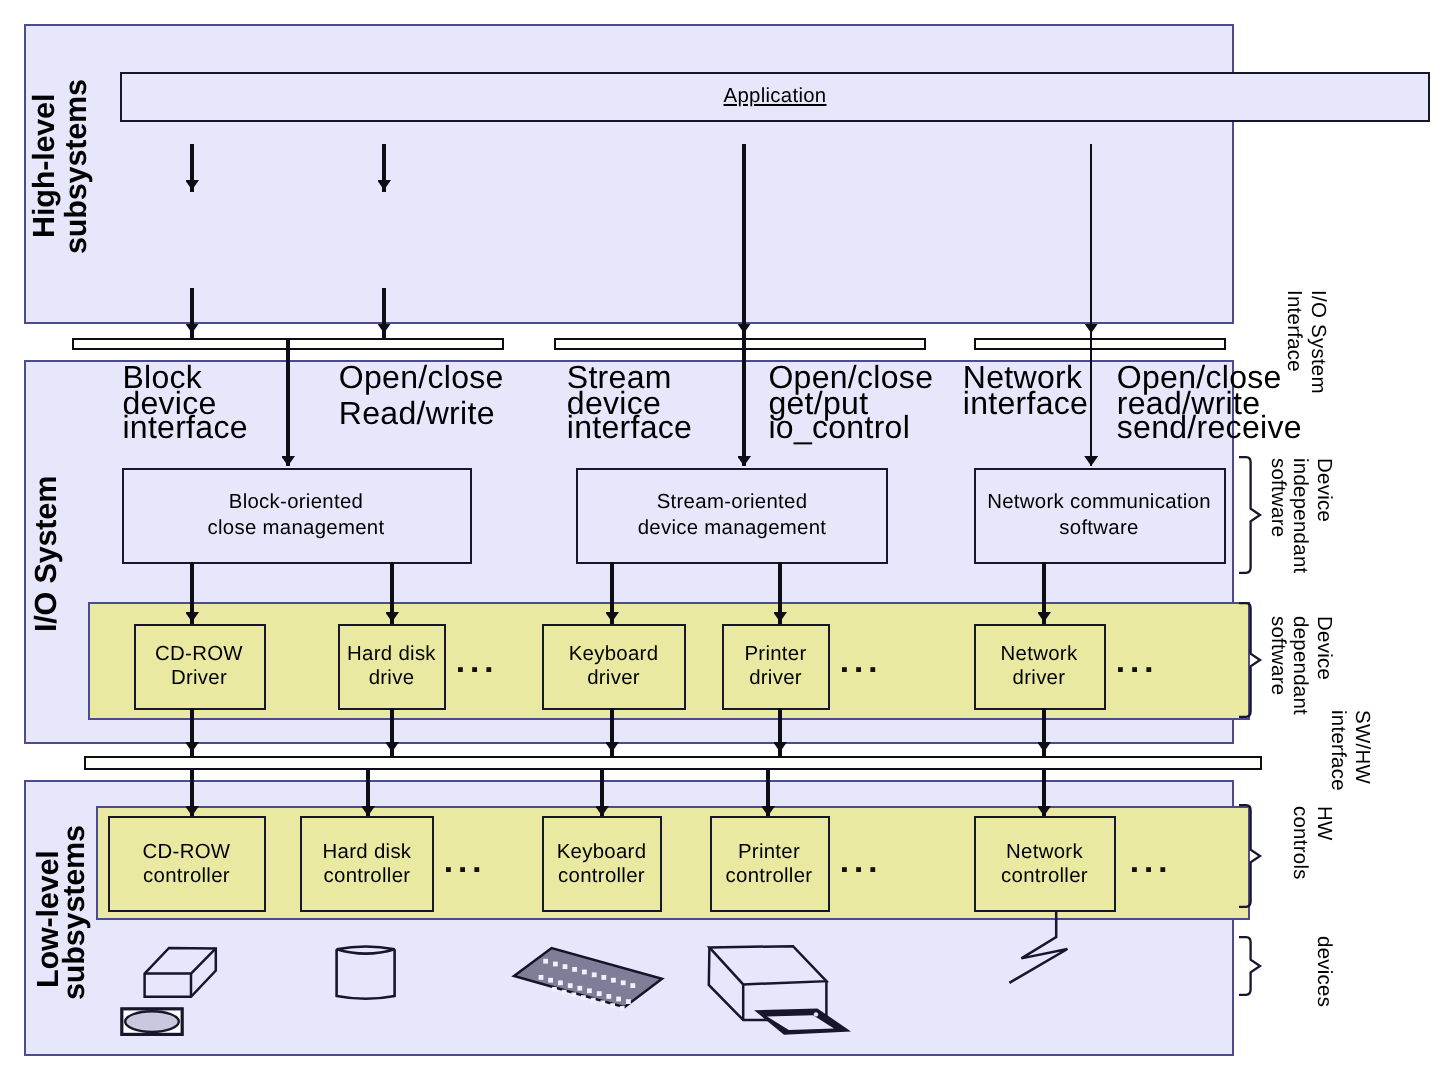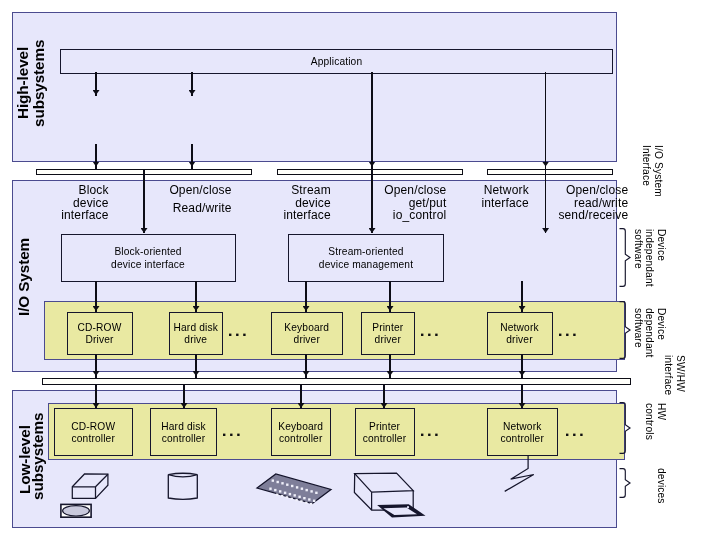--- a/index.html
+++ b/index.html
@@ -17,21 +17,21 @@
   .box.yel{background:#e9e9a2;}
 
   .yband{position:absolute;background:#e9e9a2;border:1px solid #4b4b8f;box-sizing:border-box;}
 
   .bar{position:absolute;background:#fffffa;border:1.5px solid #0d0d16;box-sizing:border-box;}
 
   .vline{position:absolute;background:#0d0d16;width:1.6px;}
   .arrow{position:absolute;width:7px;height:5px;background:#0d0d16;
          clip-path:polygon(0% 0%,100% 0%,50% 100%);}
 
-  .lbl{position:absolute;white-space:pre;font-size:12px;line-height:12.6px;letter-spacing:.15px;text-align:right;}
+  .lbl{position:absolute;white-space:pre;font-size:16px;line-height:12.6px;letter-spacing:.15px;}
   .lbl.wide{line-height:18px;}
 
   .vlab{position:absolute;white-space:pre;transform-origin:0 0;font-size:10.2px;
         line-height:11.6px;letter-spacing:.15px;}
   .bigv{position:absolute;white-space:pre;transform-origin:0 0;font-weight:bold;
         font-size:15.3px;line-height:15.9px;letter-spacing:-.1px;}
 
   .dots{position:absolute;}
   .dots rect{fill:#111;}
 
@@ -40,21 +40,21 @@
 </head>
 <body>
 
 <div id="stage">
 
   <div class="panel" style="left:12px;top:12px;width:605px;height:150px;"></div>
 
   <div class="bigv" style="left:14.5px;top:119px;transform:rotate(-90deg);">High-level</div>
   <div class="bigv" style="left:30.5px;top:127px;transform:rotate(-90deg);">subsystems</div>
 
-  <div class="box" style="left:60px;top:49px;width:553px;height:24.5px;">Application</div>
+  <div class="box" style="left:60px;top:36px;width:655px;height:24.5px;text-decoration:underline;">Application</div>
 
 
 
   <div class="vline" style="left:95.2px;top:72px;height:24px;"></div>
   <div class="arrow" style="left:92.50px;top:90px;"></div>
 
   <div class="vline" style="left:191.2px;top:72px;height:24px;"></div>
   <div class="arrow" style="left:188.50px;top:90px;"></div>
 
   <div class="vline" style="left:371.2px;top:72px;height:96.6px;"></div>
@@ -99,23 +99,25 @@
   <div class="vline" style="left:143.2px;top:169px;height:64px;"></div>
   <div class="arrow" style="left:140.50px;top:228px;"></div>
 
   <div class="vline" style="left:371.2px;top:169px;height:64px;"></div>
   <div class="arrow" style="left:368.50px;top:228px;"></div>
 
   <div class="vline" style="left:544.8px;top:169px;height:64px;"></div>
   <div class="arrow" style="left:542.10px;top:228px;"></div>
 
   <div class="box" style="left:60.5px;top:233.5px;width:175px;height:48px;white-space:pre;">Block-oriented
-device interface</div>
+close management</div>
   <div class="box" style="left:288px;top:233.5px;width:156px;height:48px;white-space:pre;">Stream-oriented
 device management</div>
+  <div class="box" style="left:486.5px;top:233.5px;width:126px;height:48px;white-space:pre;">Network communication
+software</div>
 
   <div class="yband" style="left:44px;top:300.5px;width:580.5px;height:59px;"></div>
 
   <div class="vline" style="left:95.2px;top:281px;height:31px;"></div>
   <div class="arrow" style="left:92.50px;top:306px;"></div>
   <div class="vline" style="left:195.2px;top:281px;height:31px;"></div>
   <div class="arrow" style="left:192.50px;top:306px;"></div>
   <div class="vline" style="left:305.2px;top:281px;height:31px;"></div>
   <div class="arrow" style="left:302.50px;top:306px;"></div>
   <div class="vline" style="left:389.2px;top:281px;height:31px;"></div>

